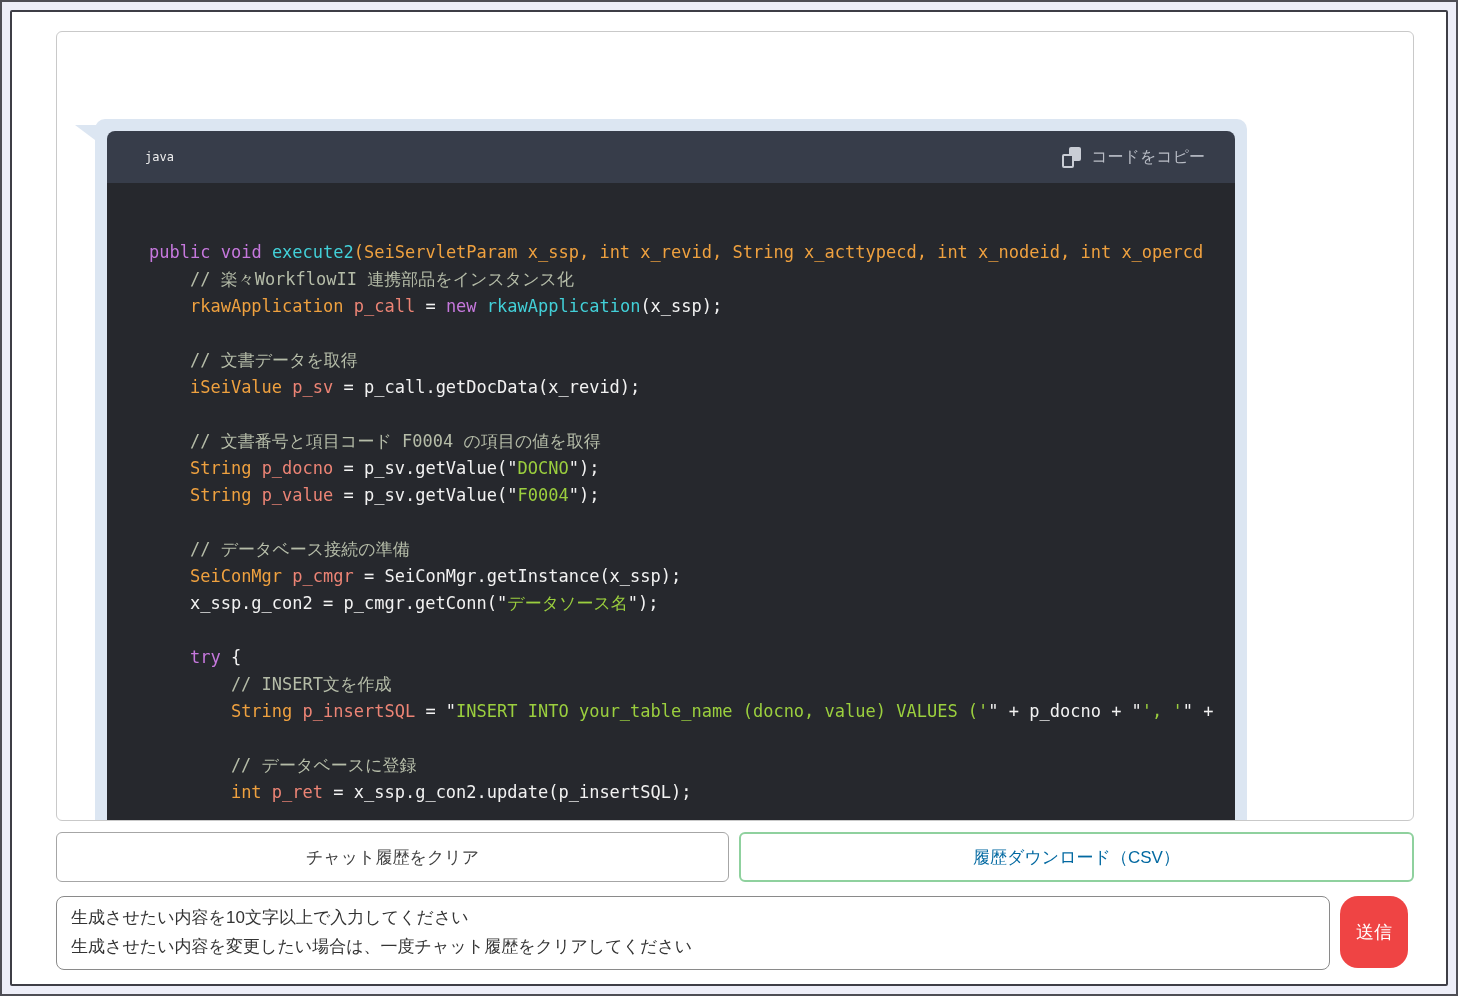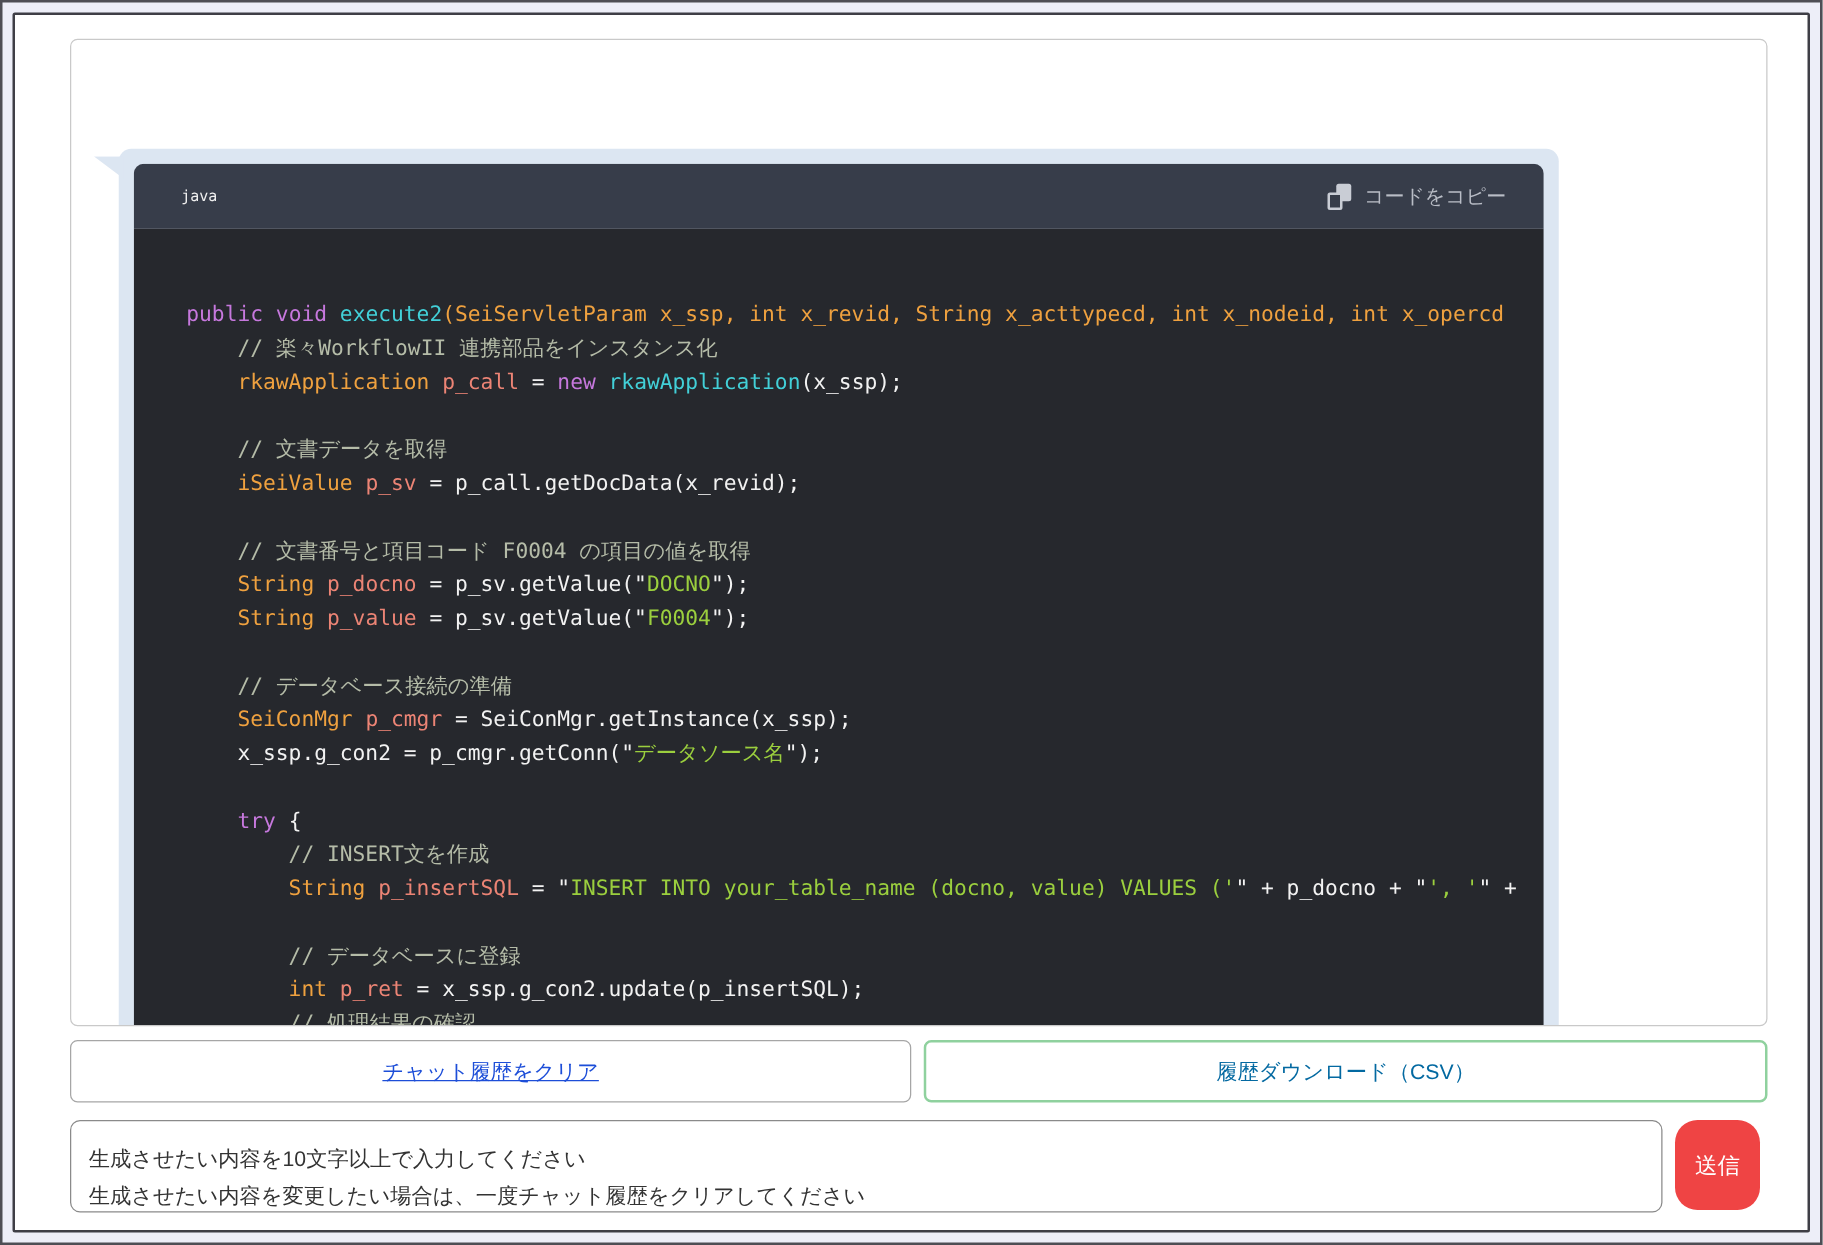--- a/index.html
+++ b/index.html
@@ -139,35 +139,35 @@
   .action-button {
     flex: 1;
     background: #ffffff;
     border-radius: 6px;
     display: flex;
     align-items: center;
     justify-content: center;
     font-size: 17px;
     cursor: pointer;
   }
-  .clear-button { border: 1px solid #a6a6a6; color: #1d4ed8; text-decoration: underline; }
+  .clear-button { border: 1px solid #a6a6a6; color: #404040; }
   .csv-button { border: 2px solid #8fd19e; color: #0369a1; }
   
   .composer-row {
     position: absolute; left: 44px; top: 884px;
     width: 1352px; height: 74px;
     display: flex;
     gap: 10px;
   }
   .message-input {
     flex: 1;
     border: 1px solid #8a8a8a;
     border-radius: 8px;
     background: #ffffff;
-    padding: 16px 14px;
+    padding: 6px 14px;
     font-size: 17px;
     line-height: 29px;
     color: #333333;
     overflow: hidden;
     cursor: text;
   }
   .send-button {
     width: 68px; height: 72px;
     background: #ef4444;
     border-radius: 18px;
@@ -217,21 +217,20 @@
               <div class="code-line"><span class="tok-cm">    // データベース接続の準備</span></div>
               <div class="code-line"><span class="tok-pl">    </span><span class="tok-ty">SeiConMgr</span><span class="tok-pl"> </span><span class="tok-vr">p_cmgr</span><span class="tok-pl"> = SeiConMgr.getInstance(x_ssp);</span></div>
               <div class="code-line"><span class="tok-pl">    x_ssp.g_con2 = p_cmgr.getConn("</span><span class="tok-st">データソース名</span><span class="tok-pl">");</span></div>
               <div class="code-line">&nbsp;</div>
               <div class="code-line"><span class="tok-pl">    </span><span class="tok-kw">try</span><span class="tok-pl"> {</span></div>
               <div class="code-line"><span class="tok-cm">        // INSERT文を作成</span></div>
               <div class="code-line"><span class="tok-pl">        </span><span class="tok-ty">String</span><span class="tok-pl"> </span><span class="tok-vr">p_insertSQL</span><span class="tok-pl"> = "</span><span class="tok-st">INSERT INTO your_table_name (docno, value) VALUES ('</span><span class="tok-pl">" + p_docno + "</span><span class="tok-st">', '</span><span class="tok-pl">" +</span></div>
               <div class="code-line">&nbsp;</div>
               <div class="code-line"><span class="tok-cm">        // データベースに登録</span></div>
               <div class="code-line"><span class="tok-pl">        </span><span class="tok-ty">int</span><span class="tok-pl"> </span><span class="tok-vr">p_ret</span><span class="tok-pl"> = x_ssp.g_con2.update(p_insertSQL);</span></div>
-              <div class="code-line"><span class="tok-cm">        // 処理結果の確認</span></div>
             </div>
         </div>
       </div>
 
     </div>
 
     <div class="actions-row">
       <div class="action-button clear-button">
         <span>チャット履歴をクリア</span>
       </div>

